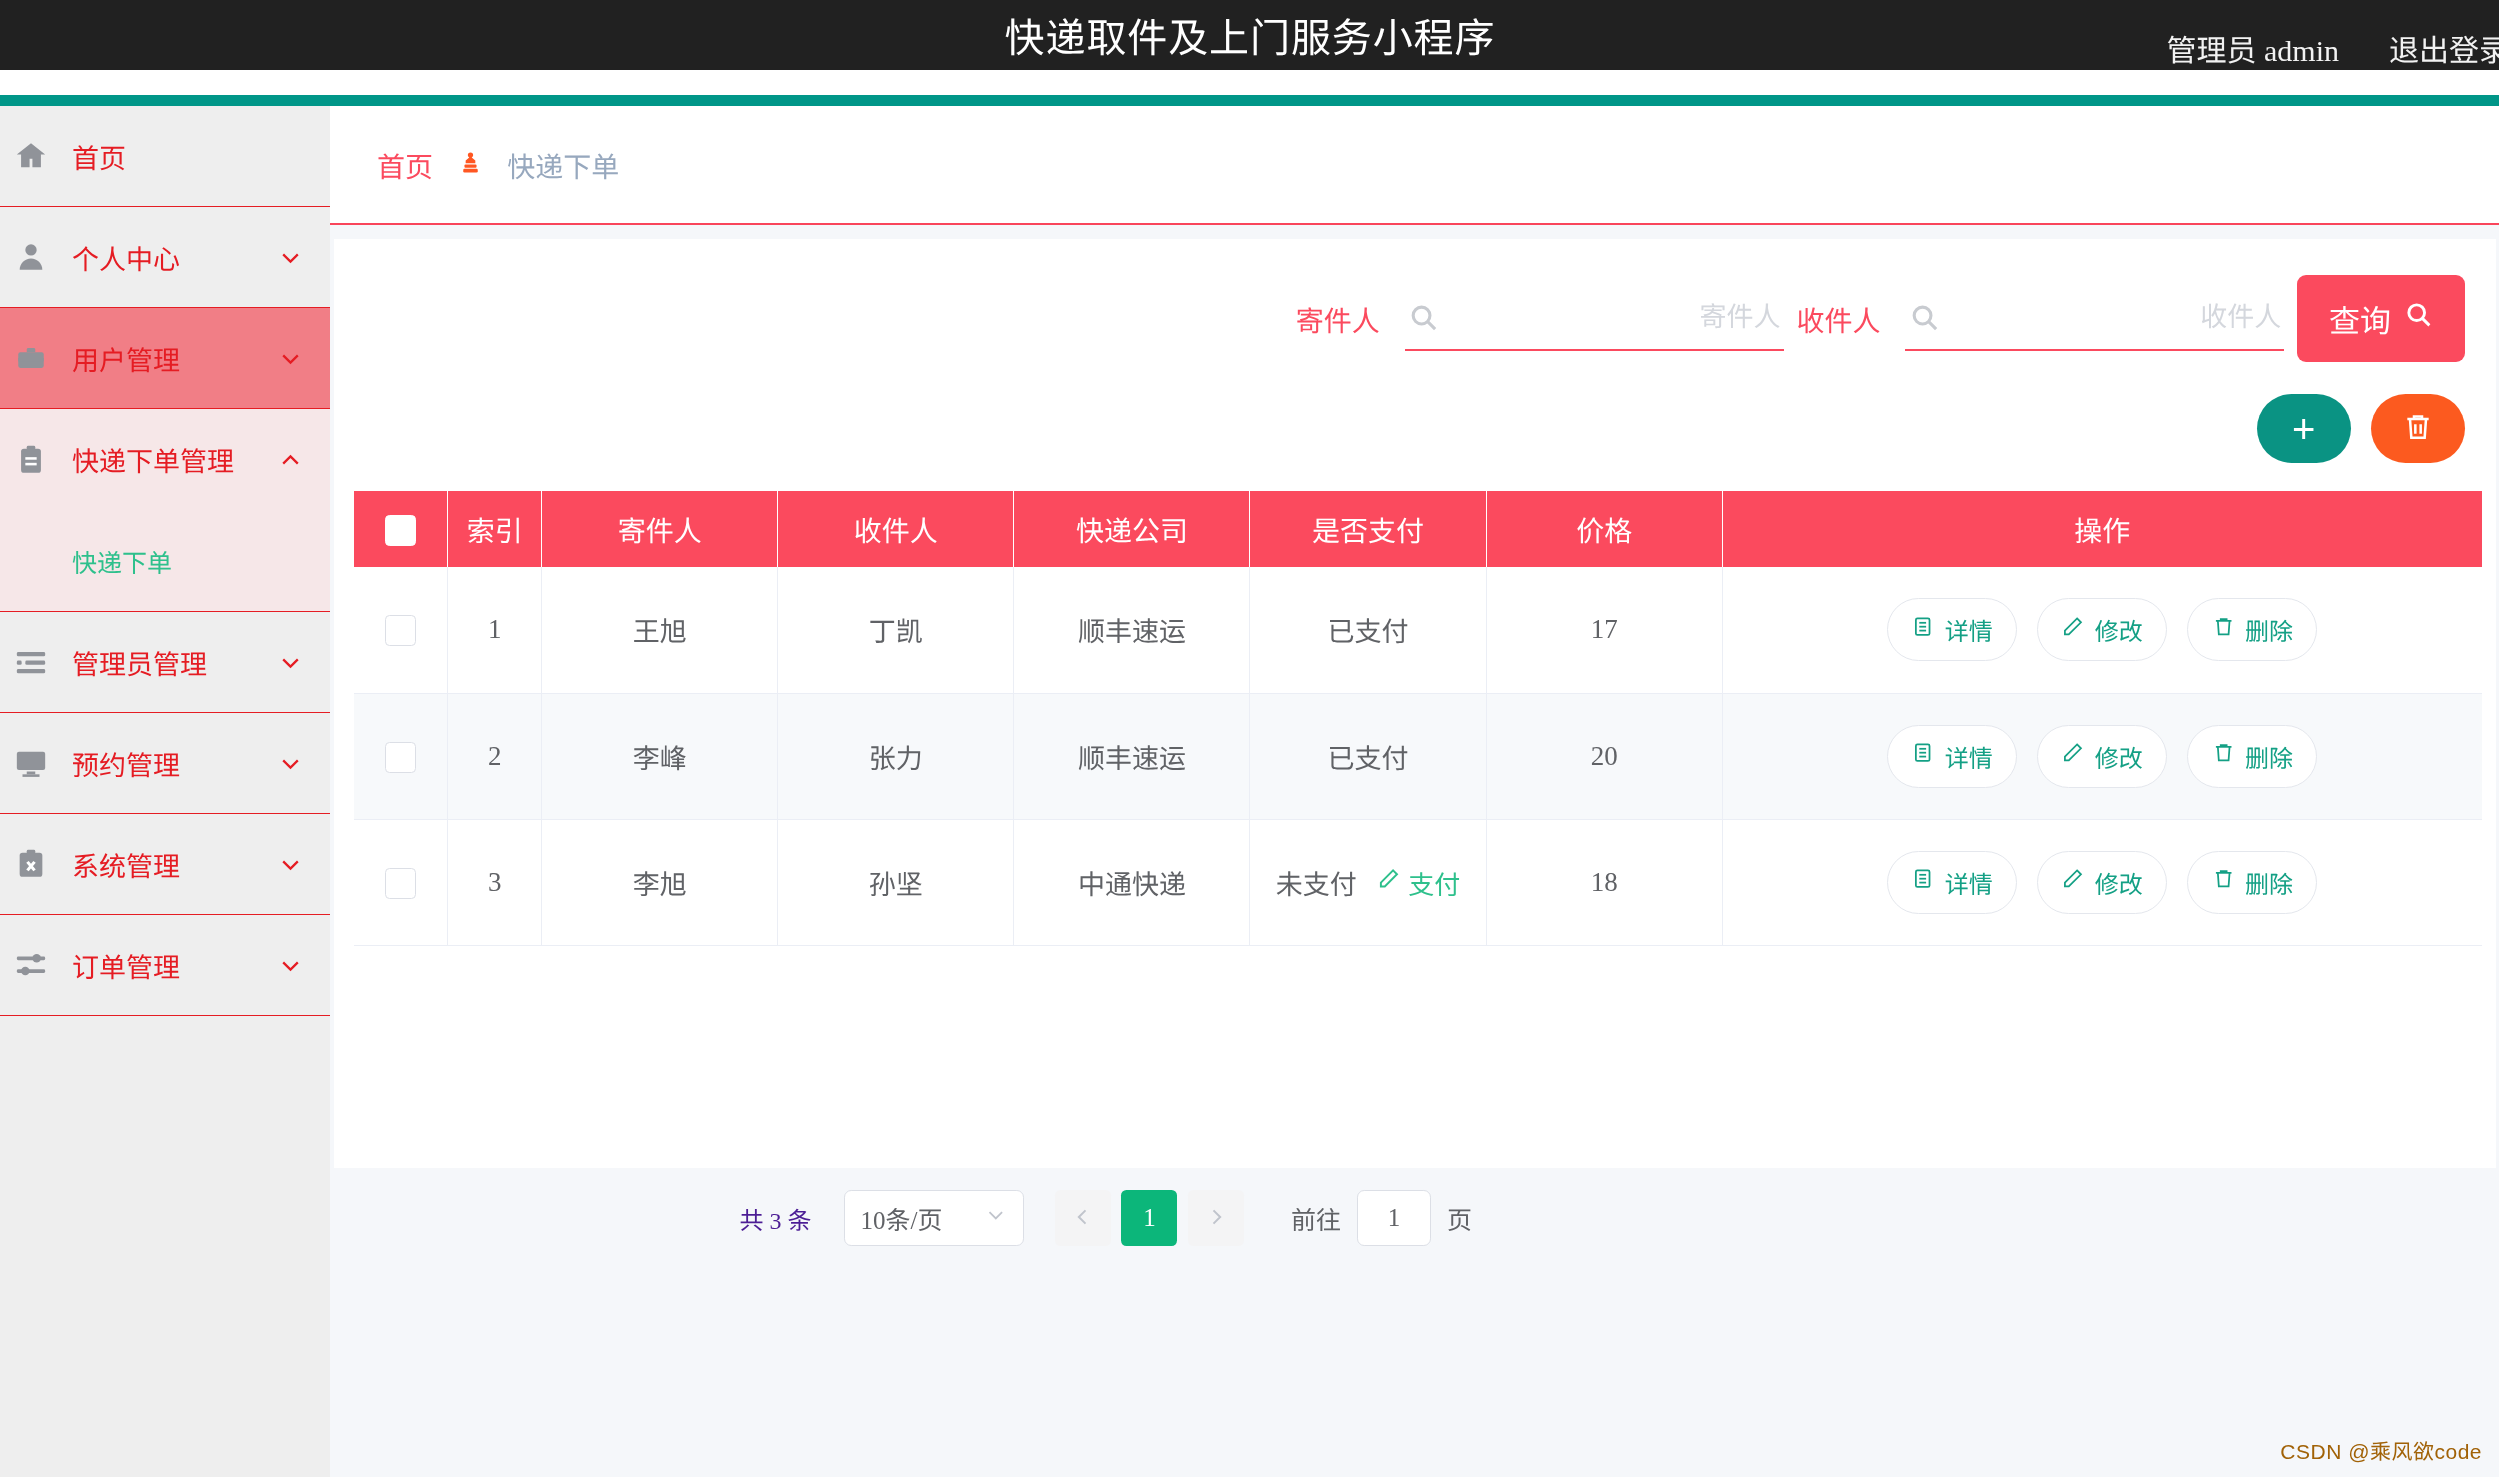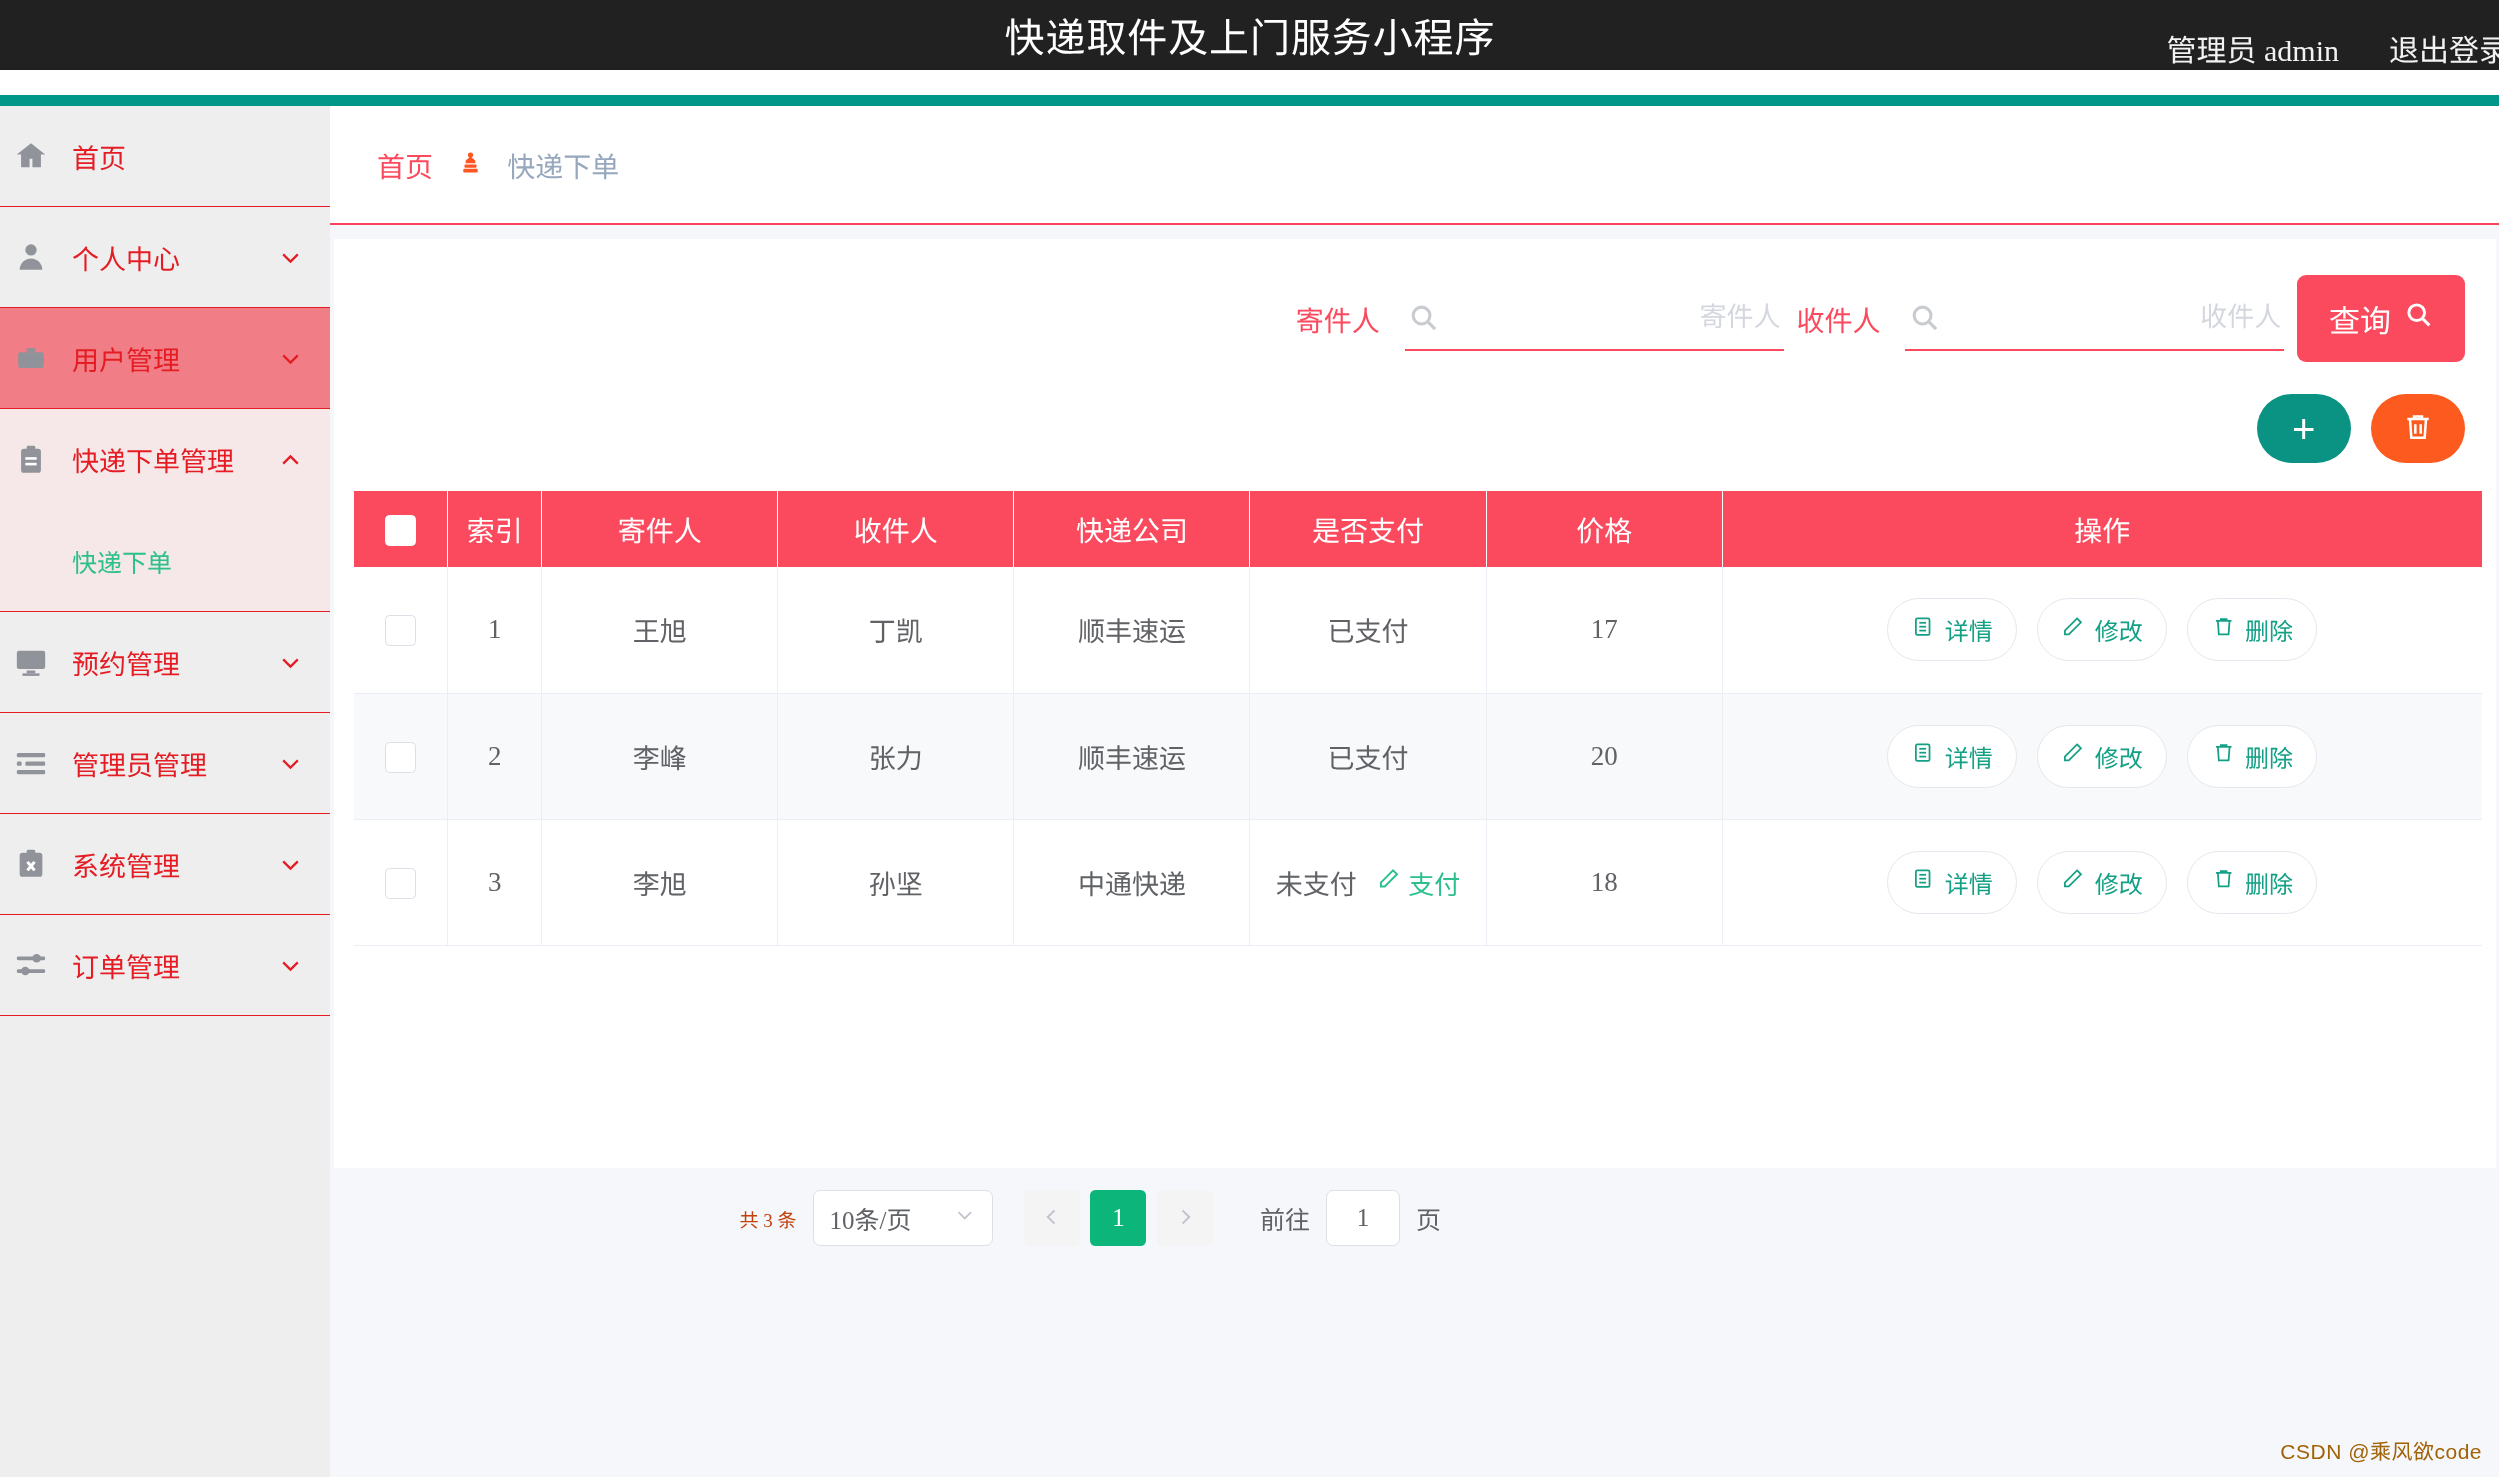--- a/index.html
+++ b/index.html
@@ -262,21 +262,21 @@
     font-family: "Liberation Serif", "DejaVu Serif", serif;
     text-align: center;
   }
   .op-btn svg { width: 23.4px; height: 23.4px; stroke: #14a085; fill: none; stroke-width: 1.8; }
 
   
   .pager {
     position: absolute; top: 951px; left: 406px;
     display: flex; align-items: center; gap: 0;
   }
-  .pg-total { color: #c2410c; font-size: 19px; margin-right: 16px; white-space: nowrap; }
+  .pg-total { color: #4c1d95; font-size: 24px; margin-right: 32px; white-space: nowrap; }
   .pg-select {
     width: 180px; height: 56px;
     border: 1.8px solid #dcdfe6; border-radius: 7.2px;
     background: #ffffff;
     display: flex; align-items: center; justify-content: space-between;
     padding: 0 16px;
     font-size: 25px; color: #606266;
     cursor: pointer;
     margin-right: 31px;
   }
@@ -392,43 +392,43 @@
 
   <div class="submenu">
     <div class="submenu-item">
       <span>快递下单</span>
     </div>
   </div>
 
   <div class="menu-item">
     <span class="menu-icon">
       <svg viewBox="0 0 24 24">
-          <rect x="2" y="4" width="20" height="13" rx="1.5"></rect>
-          <rect x="9" y="18" width="6" height="2"></rect>
-          <rect x="6" y="20" width="12" height="1.8"></rect>
-        </svg>
-    </span>
-    <span class="menu-label">预约管理</span>
-    <span class="menu-arrow">
-      <svg viewBox="0 0 24 24">
-          <polyline points="5,9 12,16 19,9"></polyline>
-        </svg>
-    </span>
-  </div>
-
-  <div class="menu-item">
-    <span class="menu-icon">
-      <svg viewBox="0 0 24 24">
           <rect x="2" y="5" width="20" height="3" rx="1"></rect>
           <rect x="8" y="11" width="14" height="3" rx="1"></rect>
           <rect x="2" y="17" width="20" height="3" rx="1"></rect>
           <rect x="2" y="11" width="3.4" height="3" rx="1"></rect>
         </svg>
     </span>
     <span class="menu-label">管理员管理</span>
+    <span class="menu-arrow">
+      <svg viewBox="0 0 24 24">
+          <polyline points="5,9 12,16 19,9"></polyline>
+        </svg>
+    </span>
+  </div>
+
+  <div class="menu-item">
+    <span class="menu-icon">
+      <svg viewBox="0 0 24 24">
+          <rect x="2" y="4" width="20" height="13" rx="1.5"></rect>
+          <rect x="9" y="18" width="6" height="2"></rect>
+          <rect x="6" y="20" width="12" height="1.8"></rect>
+        </svg>
+    </span>
+    <span class="menu-label">预约管理</span>
     <span class="menu-arrow">
       <svg viewBox="0 0 24 24">
           <polyline points="5,9 12,16 19,9"></polyline>
         </svg>
     </span>
   </div>
 
   <div class="menu-item">
     <span class="menu-icon">
       <svg viewBox="0 0 24 24">

